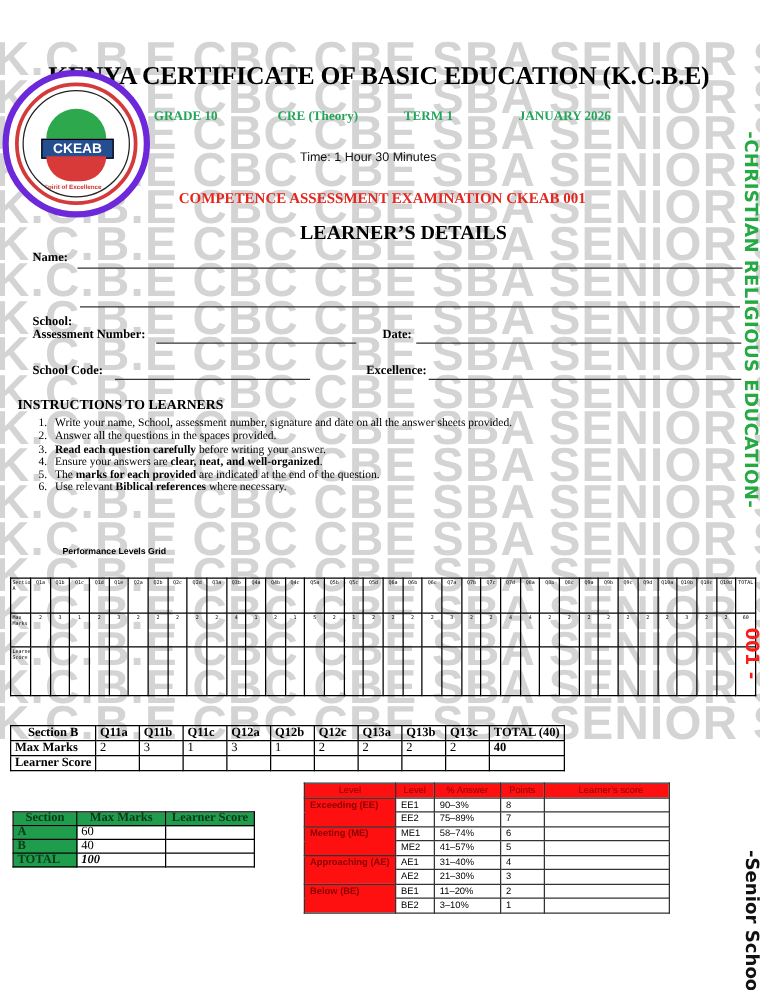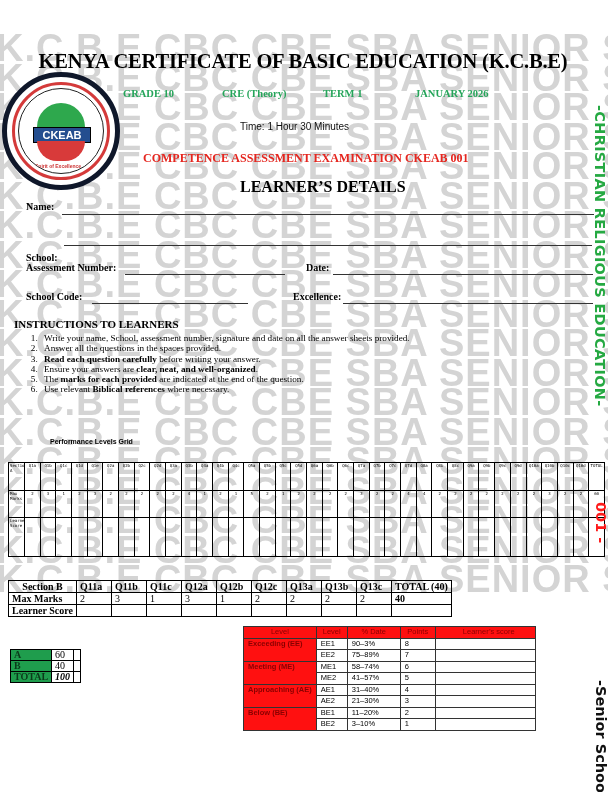--- a/index.html
+++ b/index.html
@@ -12,22 +12,22 @@
     font-family: "Liberation Sans", sans-serif; font-weight: bold;
     font-size: 38px; color: #d4d4d4; letter-spacing: 1px; z-index: 0;
     line-height: 40px; overflow: hidden;
   }
   .layer { position: absolute; z-index: 2; }
   .title {
     left: 18px; top: 50px; width: 570px; text-align: center;
     font-size: 20.5px; font-weight: bold; letter-spacing: -0.2px;
   }
   .logo {
-    left: 2px; top: 72px; width: 118px; height: 118px; border-radius: 50%;
-    background: #fff; border: 5px solid #0f172a; box-sizing: border-box;
+    left: 2px; top: 56px; width: 118px; height: 118px; border-radius: 50%;
+    background: #fff; border: 5px solid #6d28d9; box-sizing: border-box;
     display: flex; align-items: center; justify-content: center;
   }
   .logo .ring2 {
     width: 98px; height: 98px; border-radius: 50%; border: 3px solid #d43a3a;
     box-sizing: border-box; display: flex; align-items: center; justify-content: center;
   }
   .logo .inner {
     width: 84px; height: 84px; border-radius: 50%; border: 1.5px solid #222;
     position: relative; overflow: hidden; background: #fff;
   }
@@ -339,20 +339,25 @@
         <td></td>
         <td></td>
         <td></td>
       </tr>
     </tbody>
 </table>
 
 <table class="layer secSum">
   <tbody id="sum-body">
       <tr>
+        <td class="gh c1" style="text-align: center;">Section</td>
+        <td class="gh c2" style="text-align: center;">Max Marks</td>
+        <td class="gh c3" style="text-align: center;">Learner Score</td>
+      </tr>
+      <tr>
         <td class="gh">A</td>
         <td>60</td>
         <td></td>
       </tr>
       <tr>
         <td class="gh">B</td>
         <td>40</td>
         <td></td>
       </tr>
       <tr>
@@ -361,21 +366,21 @@
         <td></td>
       </tr>
     </tbody>
 </table>
 
 <table class="layer levels">
   <tbody id="lv-body">
       <tr>
         <td class="rh" style="width: 62px;">Level</td>
         <td class="rh" style="width: 22px;">Level</td>
-        <td class="rh" style="width: 44px;">% Date</td>
+        <td class="rh" style="width: 44px;">% Answer</td>
         <td class="rh" style="width: 26px;">Points</td>
         <td class="rh" style="width: 84px; padding-left: 11px;">Learner’s score</td>
       </tr>
       <tr>
         <td class="rc" rowspan="2">Exceeding (EE)</td>
         <td>EE1</td>
         <td>90–3%</td>
         <td>8</td>
         <td></td>
       </tr>

